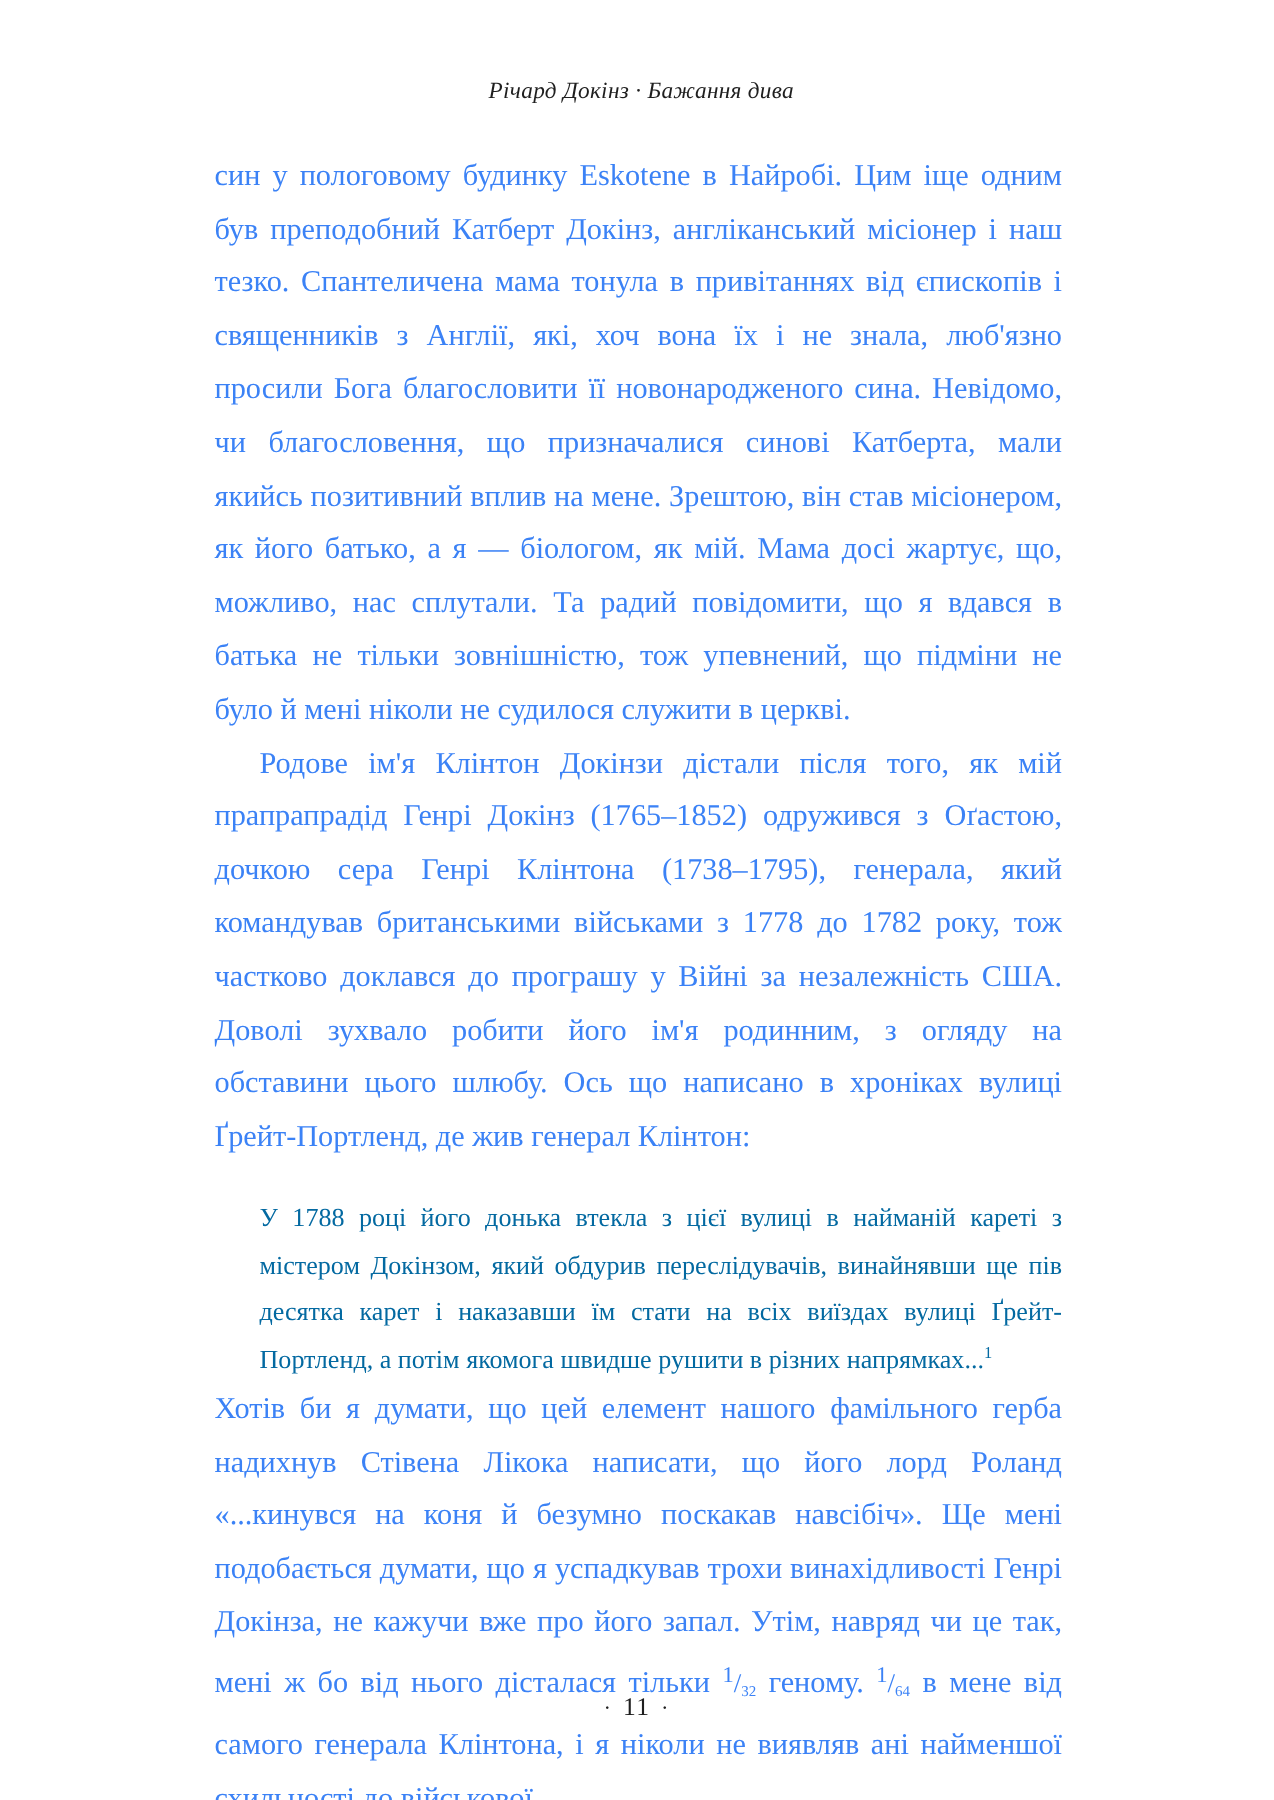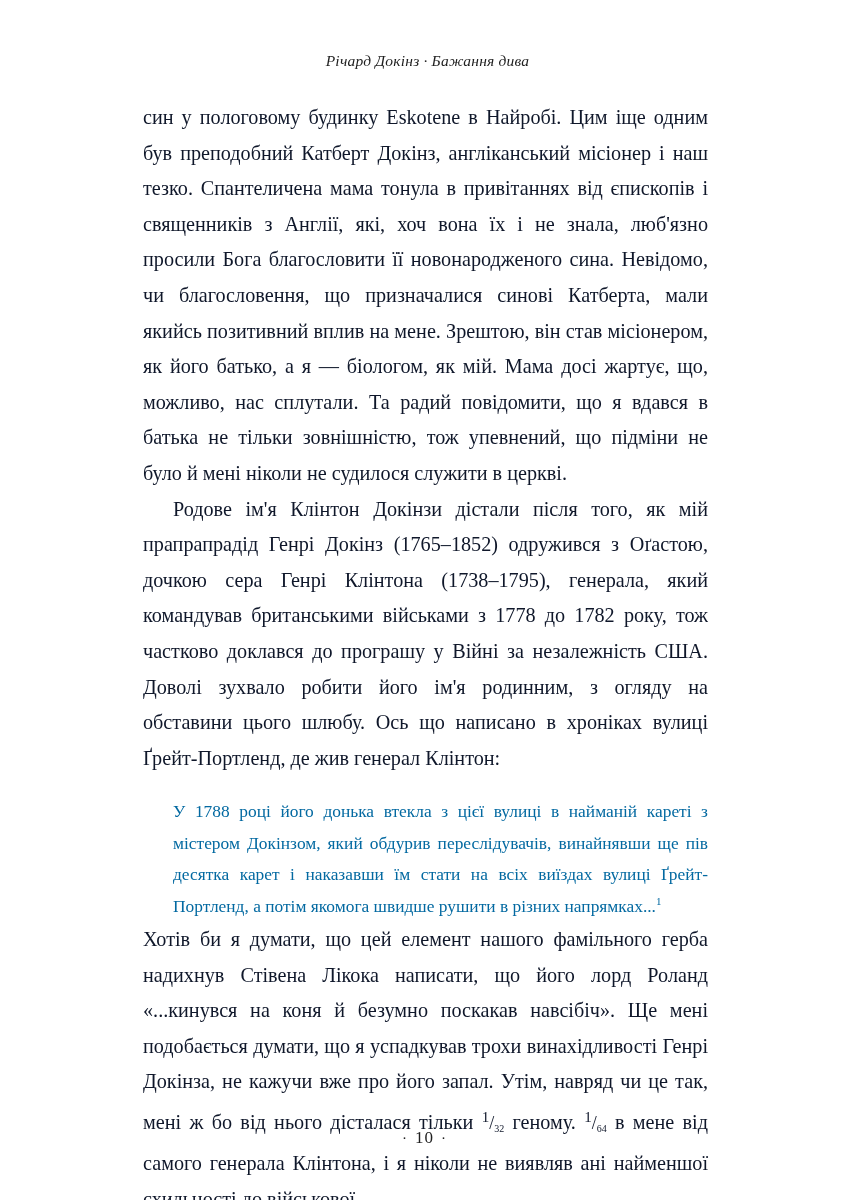--- a/index.html
+++ b/index.html
@@ -37,21 +37,21 @@
     top: 100px;
     left: 143px;
     width: 565px;
   }
   p.body-par {
     margin: 0;
     font-size: 20.2px;
     line-height: 35.6px;
     text-align: justify;
     text-justify: inter-word;
-    color: #0f172a;
+    color: #3b82f6;
     hyphens: manual;
   }
   p.body-par.indent {
     text-indent: 30px;
   }
   blockquote.quote {
     margin: 20px 0 0 0;
     padding: 0 0 0 30px;
     font-size: 17.4px;
     line-height: 31.4px;
@@ -114,15 +114,15 @@
     <p class="body-par indent">Родове ім'я Клінтон Докінзи дістали після того, як мій прапрапрадід Генрі Докінз (1765–1852) одружився з Оґастою, дочкою сера Генрі Клінтона (1738–1795), генерала, який командував британськими військами з 1778 до 1782 року, тож частково доклався до програшу у Війні за незалежність США. Доволі зухвало робити його ім'я родинним, з огляду на обставини цього шлюбу. Ось що написано в хроніках вулиці Ґрейт-Портленд, де жив генерал Клінтон:</p>
 
     <blockquote class="quote">
       <p><span>У 1788 році його донька втекла з цієї вулиці в найманій кареті з містером Докінзом, який обдурив переслідувачів, винайнявши ще пів десятка карет і наказавши їм стати на всіх виїздах вулиці Ґрейт-Портленд, а потім якомога швидше рушити в різних напрямках...</span><sup class="fn">1</sup></p>
     </blockquote>
 
     <p class="body-par after-quote"><span>Хотів би я думати, що цей елемент нашого фамільного герба надихнув Стівена Лікока написати, що його лорд Роланд «...кинувся на коня й безумно поскакав навсібіч». Ще мені подобається думати, що я успадкував трохи винахідливості Генрі Докінза, не кажучи вже про його запал. Утім, навряд чи це так, мені ж бо від нього дісталася тільки </span><span class="frac"><span class="num">1</span><span class="slash">/</span><span class="den">32</span></span><span> геному. </span><span class="frac"><span class="num">1</span><span class="slash">/</span><span class="den">64</span></span><span> в мене від самого генерала Клінтона, і я ніколи не виявляв ані найменшої схильності до військової</span></p>
 
   </div>
 
-  <div class="folio"><span class="dot">·</span><span>10</span><span class="dot">·</span></div>
+  <div class="folio"><span class="dot">·</span><span>11</span><span class="dot">·</span></div>
 
 </div>
 
 </body></html>

